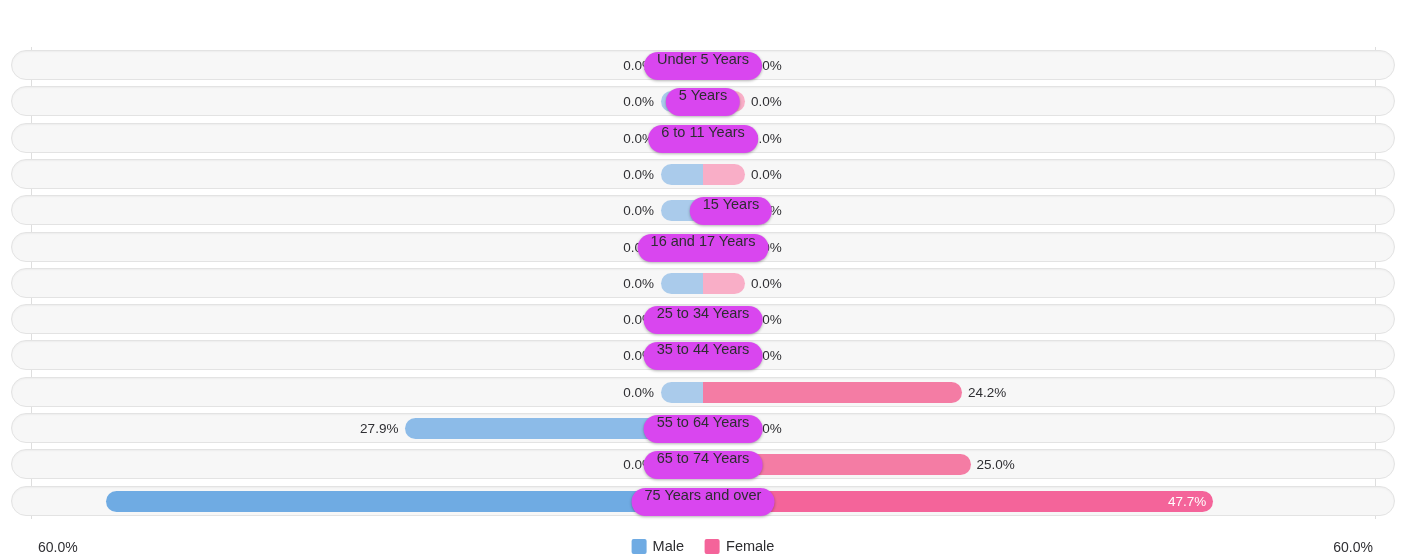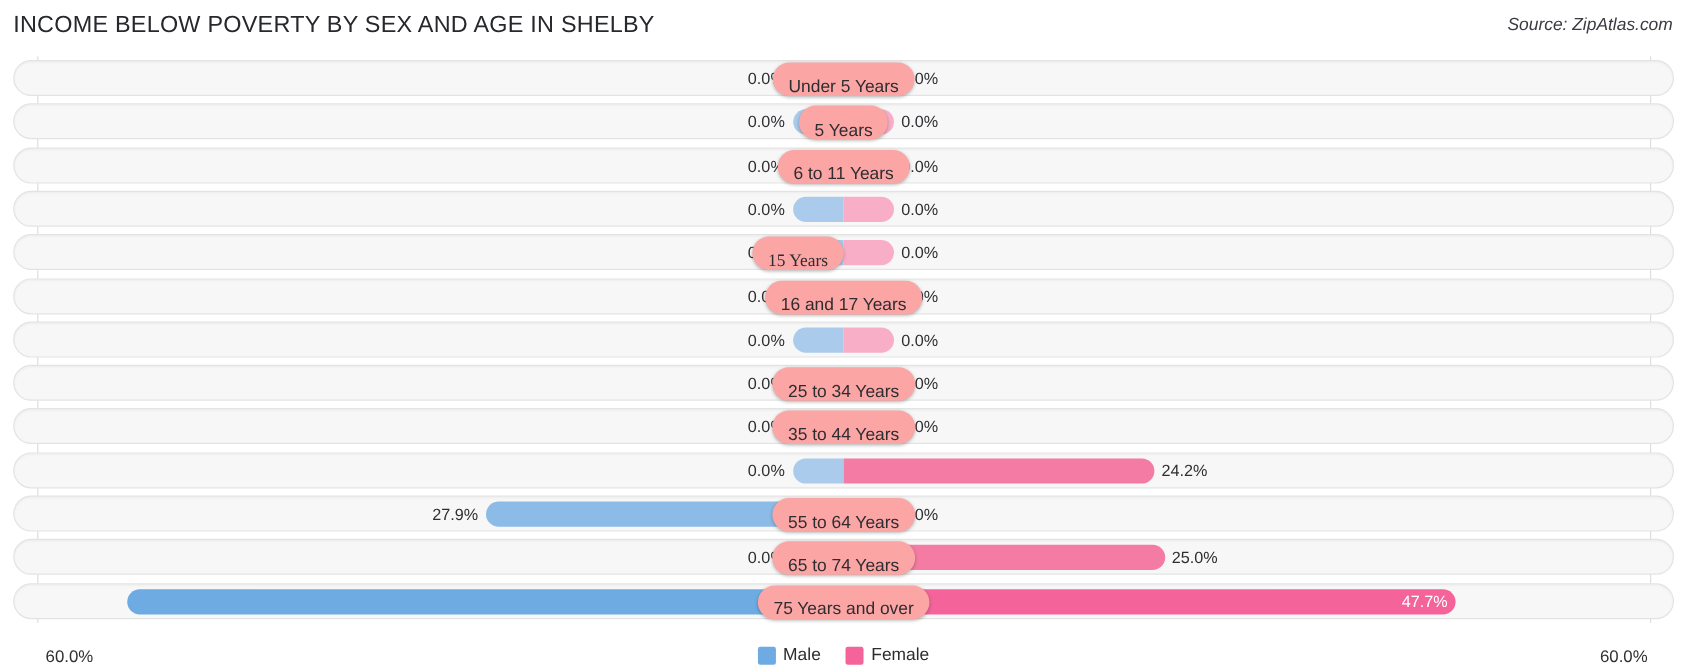--- a/index.html
+++ b/index.html
@@ -104,25 +104,25 @@
   
   .val.inside {
     color: #ffffff;
   }
 
   
   .pill {
     position: absolute;
     top: 1px;
     height: 28px;
-    background: #fca5a5;
+    background: #d946ef;
     border-radius: 14px;
     box-shadow: 0 1px 3px rgba(0,0,0,0.30);
     display: flex;
-    align-items: flex-end;
+    align-items: flex-start;
     justify-content: center;
     padding: 0 13px;
     transform: translateX(-50%);
     white-space: nowrap;
   }
   .pill span {
     font-size: 14.5px;
     color: #2d2d30;
     line-height: 1;
   }
@@ -169,24 +169,20 @@
   .legend-item span.lbl {
     font-size: 14.5px;
     color: #2d2d30;
   }
 </style>
 </head>
 <body>
 
 <div class="chart-wrap">
 
-  <div class="header">
-    <div class="page-title">INCOME BELOW POVERTY BY SEX AND AGE IN SHELBY</div>
-    <div class="source-note">Source: ZipAtlas.com</div>
-  </div>
 
   <div class="plot" id="plot">
     <div class="axis-rule left"></div>
     <div class="axis-rule right"></div>
   <div class="row" style="top: 3px;">
         <div class="bar male" style="left: 649px; width: 42px; background: rgb(170, 203, 235);"></div>
         <div class="bar female" style="left: 691px; width: 42px; background: rgb(249, 174, 199);"></div>
         <div class="val left" style="right: 742px; left: 597px; width: 45px;">0.0%</div>
         <div class="val right" style="left: 739px;">0.0%</div>
         <div class="pill" style="left: 691px;">
@@ -215,21 +211,21 @@
         <div class="bar male" style="left: 649px; width: 42px; background: rgb(170, 203, 235);"></div>
         <div class="bar female" style="left: 691px; width: 42px; background: rgb(249, 174, 199);"></div>
         <div class="val left" style="right: 742px; left: 597px; width: 45px;">0.0%</div>
         <div class="val right" style="left: 739px;">0.0%</div>
       </div>
       <div class="row" style="top: 148.2px;">
         <div class="bar male" style="left: 649px; width: 42px; background: rgb(170, 203, 235);"></div>
         <div class="bar female" style="left: 691px; width: 42px; background: rgb(249, 174, 199);"></div>
         <div class="val left" style="right: 742px; left: 597px; width: 45px;">0.0%</div>
         <div class="val right" style="left: 739px;">0.0%</div>
-        <div class="pill" style="left: 653px; font-family: Liberation Serif, serif;">
+        <div class="pill" style="left: 719px;">
           <span>15 Years</span>
         </div>
       </div>
       <div class="row" style="top: 184.5px;">
         <div class="bar male" style="left: 649px; width: 42px; background: rgb(170, 203, 235);"></div>
         <div class="bar female" style="left: 691px; width: 42px; background: rgb(249, 174, 199);"></div>
         <div class="val left" style="right: 742px; left: 597px; width: 45px;">0.0%</div>
         <div class="val right" style="left: 739px;">0.0%</div>
         <div class="pill" style="left: 691px;">
           <span>16 and 17 Years</span>

